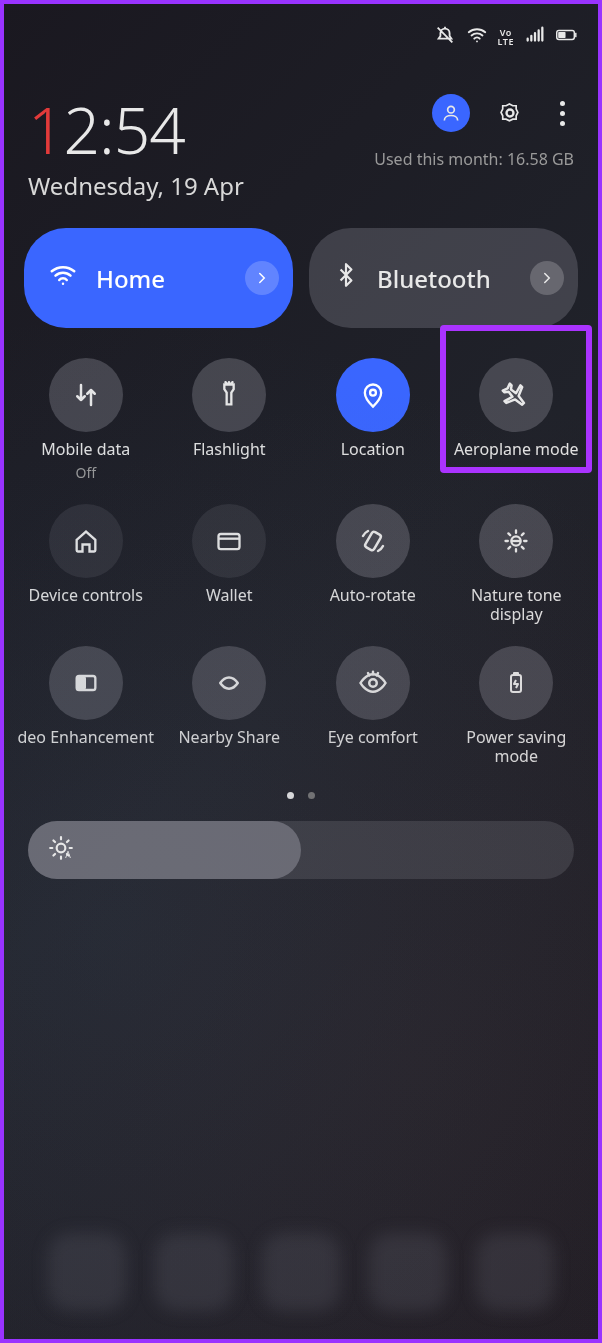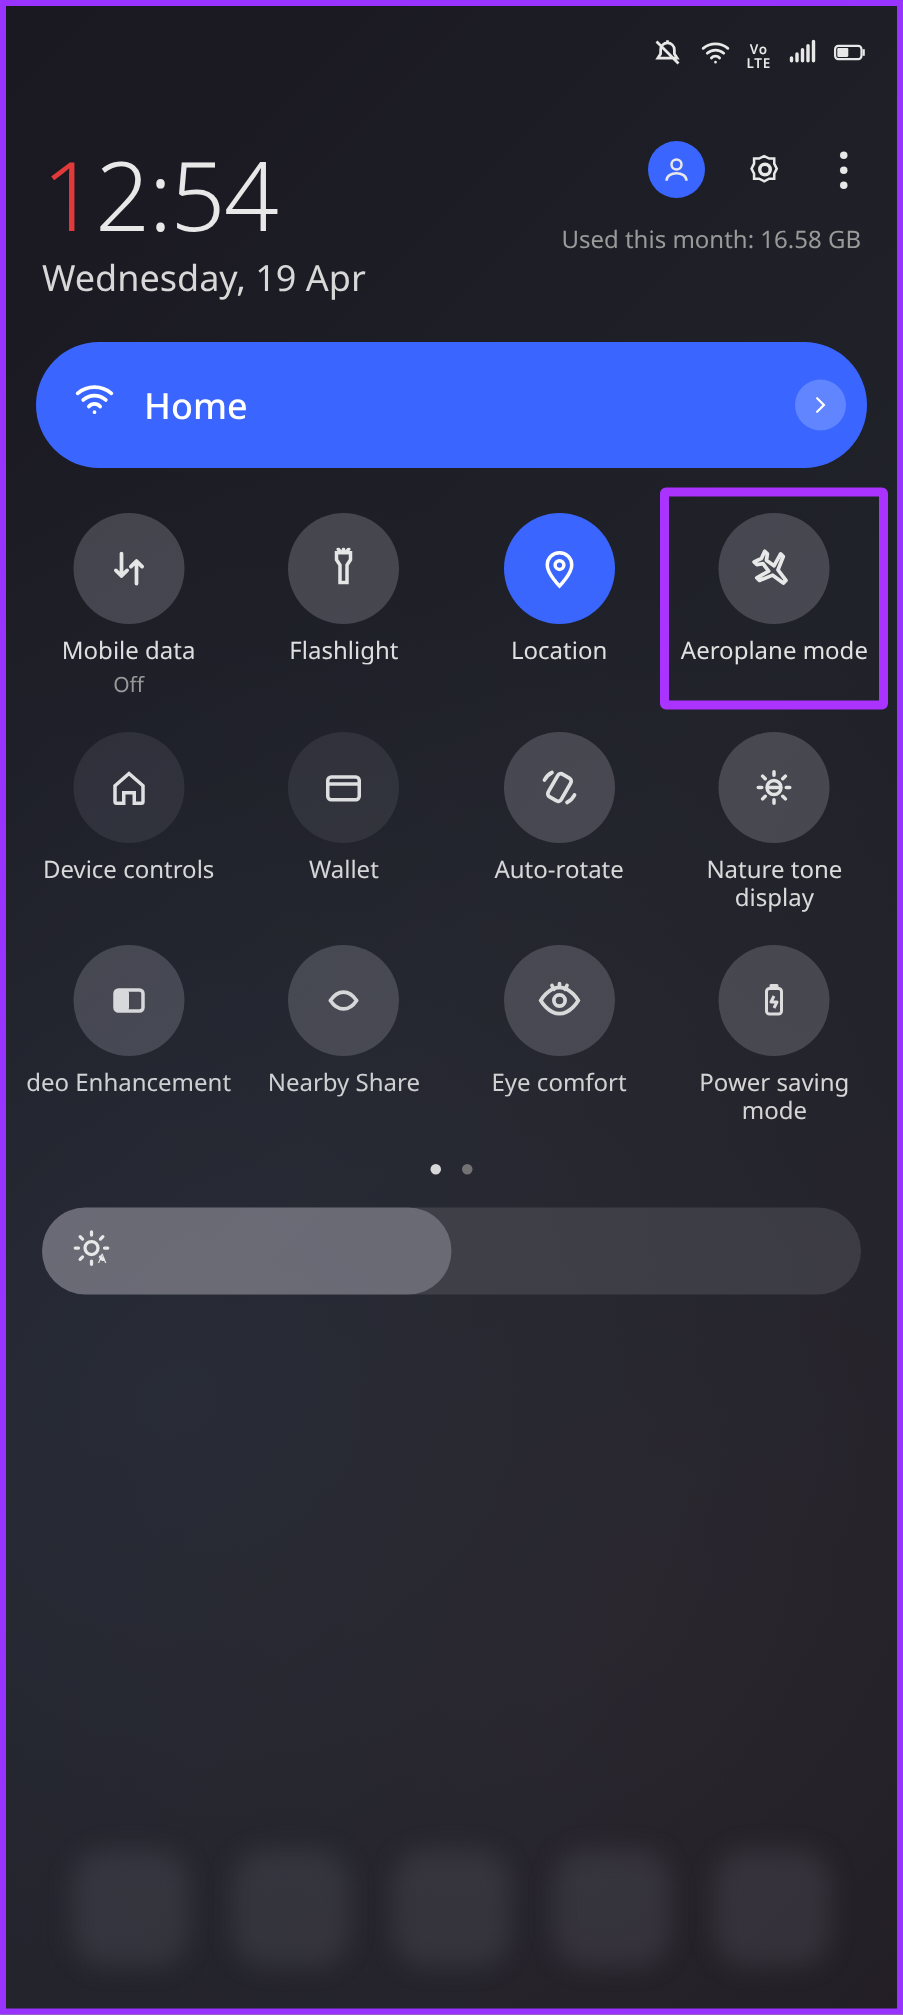--- a/index.html
+++ b/index.html
@@ -38,21 +38,21 @@
   .header-right { display:flex; flex-direction:column; align-items:flex-end; gap:16px; padding-top:8px; }
   .header-icons { display:flex; gap:24px; align-items:center; }
   .avatar { width:38px; height:38px; border-radius:50%; background:#3a66ff; display:flex; align-items:center; justify-content:center; }
   .settings-btn { width:32px; height:32px; display:flex; align-items:center; justify-content:center; }
   .more-btn { width:24px; display:flex; flex-direction:column; align-items:center; gap:5px; }
   .more-btn span { width:5px; height:5px; background:#e8e8e8; border-radius:50%; }
   .usage { font-size:16px; color:#9a9a9a; }
 
   .pill-row { display:flex; gap:16px; padding: 18px 20px 0; }
   .pill {
-    flex:1; height:84px; border-radius:42px;
+    flex:1; height:100px; border-radius:42px;
     display:flex; align-items:center; padding: 0 14px 0 24px;
     font-size:24px; font-weight:500; gap:18px; position:relative;
   }
   .pill.active { background:#3a66ff; color:#fff; }
   .pill.inactive { background:rgba(130,130,140,0.35); color:#e8e8e8; }
   .pill .chev { margin-left:auto; width:34px; height:34px; border-radius:50%; background:rgba(255,255,255,0.2); display:flex; align-items:center; justify-content:center; }
 
   .tile-grid {
     display:grid; grid-template-columns: repeat(4, 1fr);
     padding: 30px 10px 0; row-gap: 22px;
@@ -167,20 +167,33 @@
           <path d="M3 9a14 14 0 0 1 18 0M6 12.5a9 9 0 0 1 12 0M9 16a4 4 0 0 1 6 0M12 19h0" stroke-linecap="round"></path>
         </svg>
     </span>
     <span>Home</span>
     <span class="chev">
       <svg viewBox="0 0 24 24" width="18" height="18">
           <path d="M9 6l6 6-6 6" stroke-linecap="round"></path>
         </svg>
     </span>
   </div>
+  <div class="pill inactive">
+    <span>
+      <svg viewBox="0 0 24 24" width="26" height="26">
+          <path d="M7 7l10 10-5 5V2l5 5L7 17" stroke-linejoin="round"></path>
+        </svg>
+    </span>
+    <span>Bluetooth</span>
+    <span class="chev">
+      <svg viewBox="0 0 24 24" width="18" height="18">
+          <path d="M9 6l6 6-6 6" stroke-linecap="round"></path>
+        </svg>
+    </span>
+  </div>
 </div>
 
 <div class="tile-grid" id="tile-grid">
     <div class="tile ">
       <div class="circle">
         <svg viewBox="0 0 24 24" width="30" height="30">
           <path d="M8 4v12M8 16l-3-3M8 16l3-3M16 20V8M16 8l-3 3M16 8l3 3" stroke-linecap="round"></path>
         </svg>
       </div>
       <div class="tile-label">Mobile data</div>

